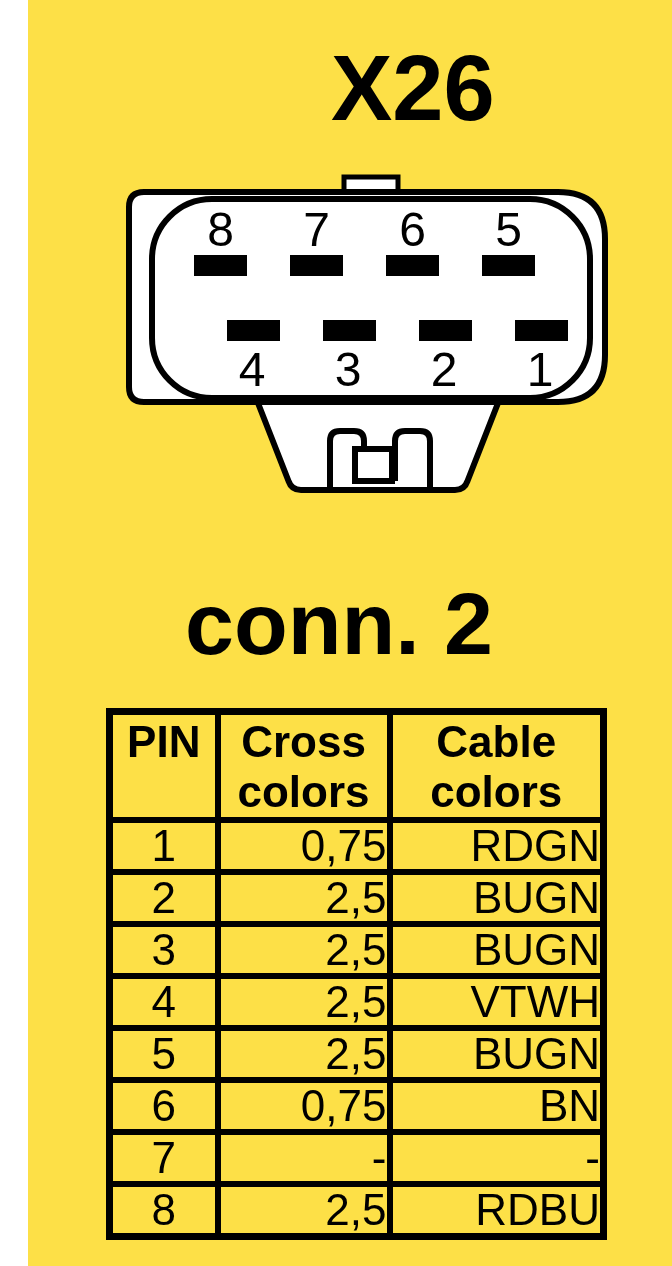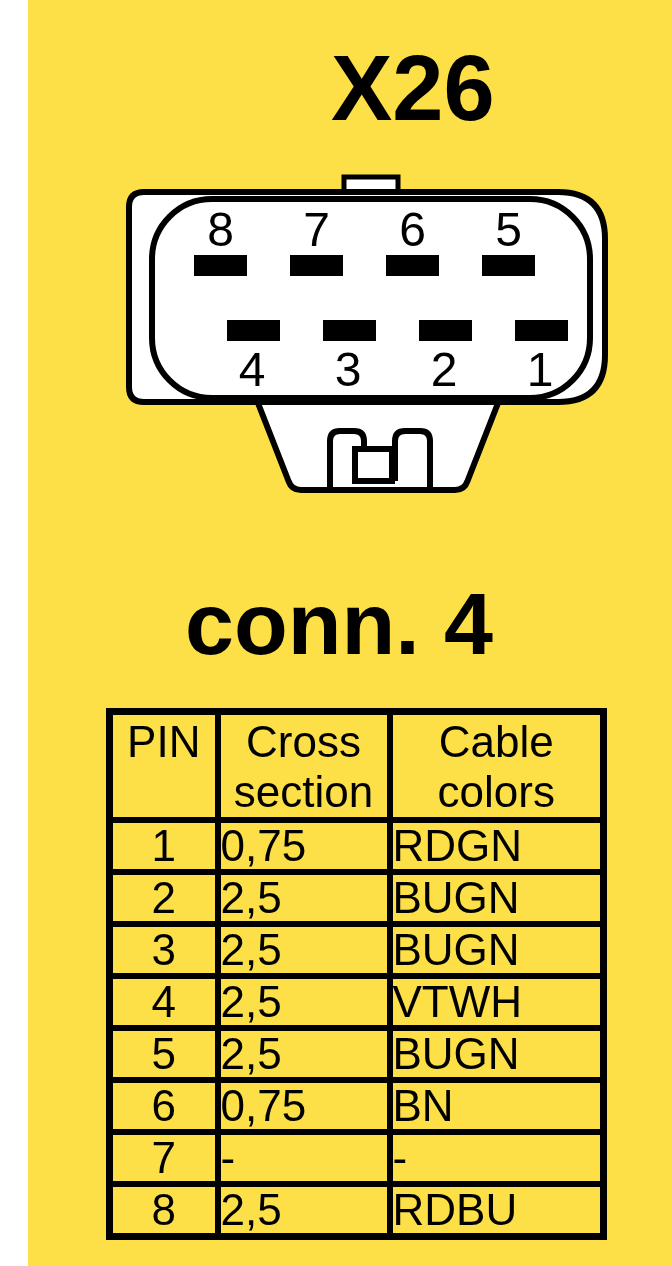--- a/index.html
+++ b/index.html
@@ -86,36 +86,36 @@
   }
   table.pintable th,
   table.pintable td {
     border: 6px solid #000000;
     font-family: "Liberation Sans", sans-serif;
     overflow: hidden;
   }
   table.pintable th {
     height: 98px;
     font-size: 44px;
-    font-weight: 400;
+    font-weight: 700;
     line-height: 50px;
     vertical-align: top;
     padding: 2px 0 0 0;
     text-align: center;
   }
   table.pintable td {
     height: 44px;
     font-size: 44px;
     font-weight: 400;
     line-height: 46px;
     vertical-align: middle;
     padding: 0;
   }
   td.c-pin { text-align: center; }
-  td.c-val { text-align: left; padding-left: 9px; }
+  td.c-val { text-align: right; padding-left: 9px; }
 </style>
 </head>
 <body>
 
 <div class="page">
 
   <div class="title">X26</div>
 
   <svg class="connector-svg" viewBox="0 0 672 400" xmlns="http://www.w3.org/2000/svg">
 
@@ -145,32 +145,32 @@
     <text x="288.5" y="96">7</text>
     <text x="384.5" y="96">6</text>
     <text x="480.5" y="96">5</text>
 
     <text x="224" y="236">4</text>
     <text x="320" y="236">3</text>
     <text x="416" y="236">2</text>
     <text x="512" y="236">1</text>
   </svg>
 
-  <div class="subtitle">conn. 4</div>
+  <div class="subtitle">conn. 2</div>
 
   <table class="pintable">
     <colgroup>
       <col style="width:108px">
       <col style="width:172px">
       <col style="width:214px">
     </colgroup>
     <thead>
       <tr>
         <th>PIN</th>
-        <th>Cross section</th>
+        <th>Cross colors</th>
         <th>Cable colors</th>
       </tr>
     </thead>
     <tbody>
       <tr>
         <td class="c-pin">1</td>
         <td class="c-val">0,75</td>
         <td class="c-val">RDGN</td>
       </tr>
       <tr>

